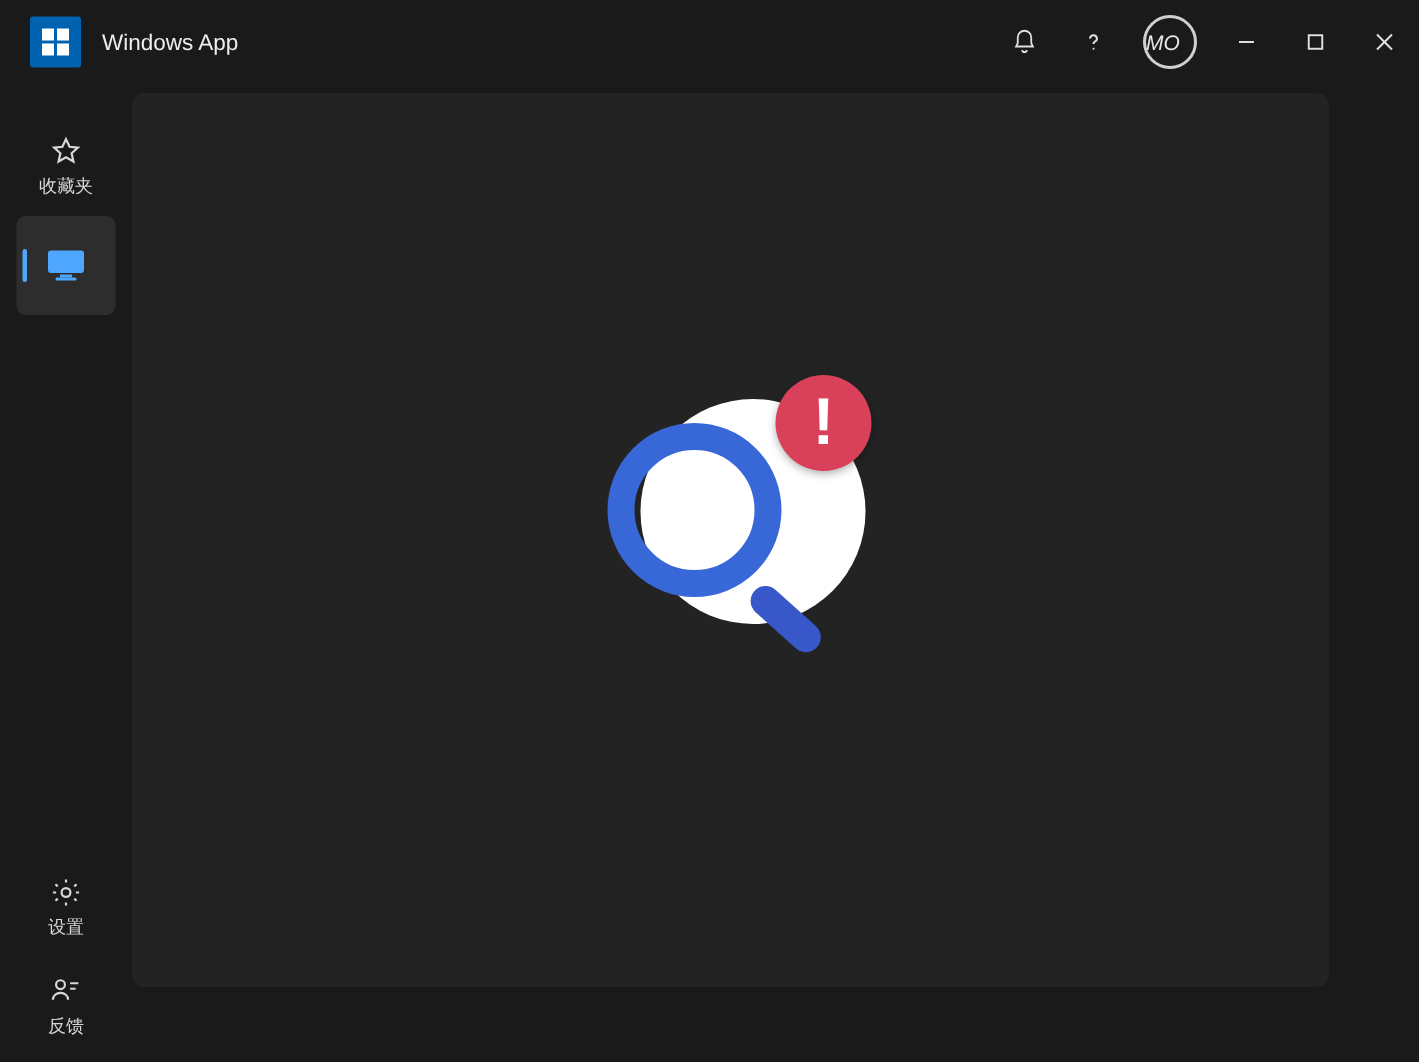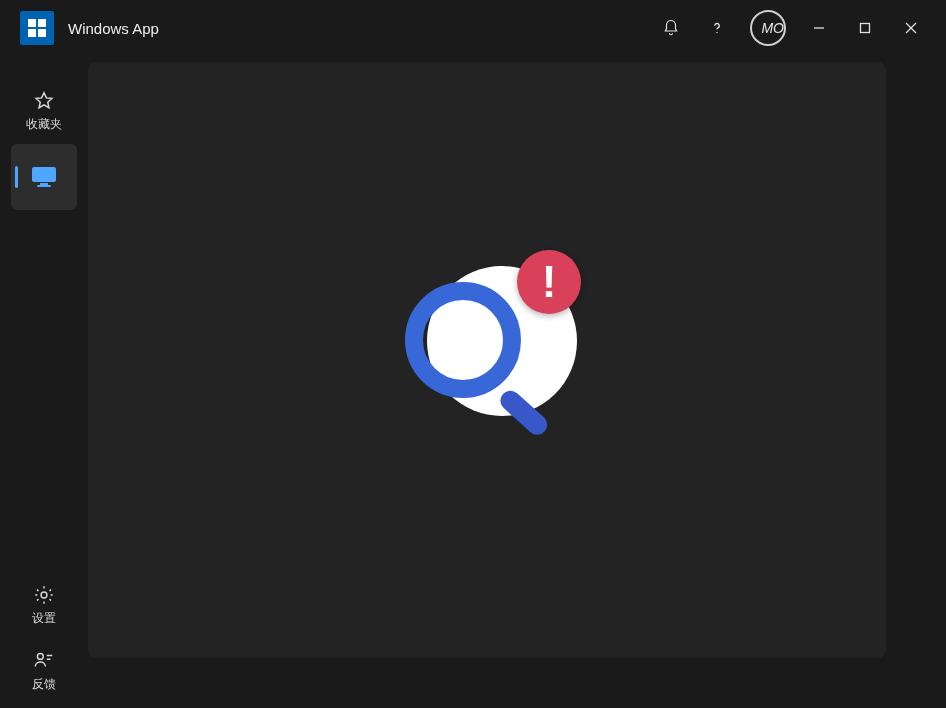--- a/index.html
+++ b/index.html
@@ -6,21 +6,21 @@
   html, body { width: 946px; height: 708px; overflow: hidden; font-family: "Segoe UI", "Microsoft YaHei", sans-serif; background: #000; }
   .app {
     width: 946px; height: 708px;
     background: #1a1a1a;
     display: flex; flex-direction: column;
     position: relative;
   }
   .titlebar {
     height: 56px;
     display: flex; align-items: center;
-    padding: 0 12px 0 10px;
+    padding: 0 0 0 10px;
     color: #eaeaea;
   }
   .titlebar .app-icon {
     width: 34px; height: 34px;
     background: #0063b1;
     border-radius: 2px;
     display: flex; align-items: center; justify-content: center;
     margin-right: 14px;
     margin-left: 10px;
   }
@@ -34,21 +34,21 @@
   .tb-btn {
     width: 46px; height: 56px;
     display: flex; align-items: center; justify-content: center;
     color: #e0e0e0;
     cursor: pointer;
   }
   .avatar {
     width: 36px; height: 36px;
     border: 2px solid #d0d0d0;
     border-radius: 50%;
-    display: flex; align-items: center; justify-content: flex-end;
+    display: flex; align-items: center; justify-content: flex-start;
     font-size: 14px; font-style: italic;
     color: #e8e8e8;
     cursor: pointer;
   }
   
   .body {
     flex: 1;
     display: flex;
     min-height: 0;
   }

